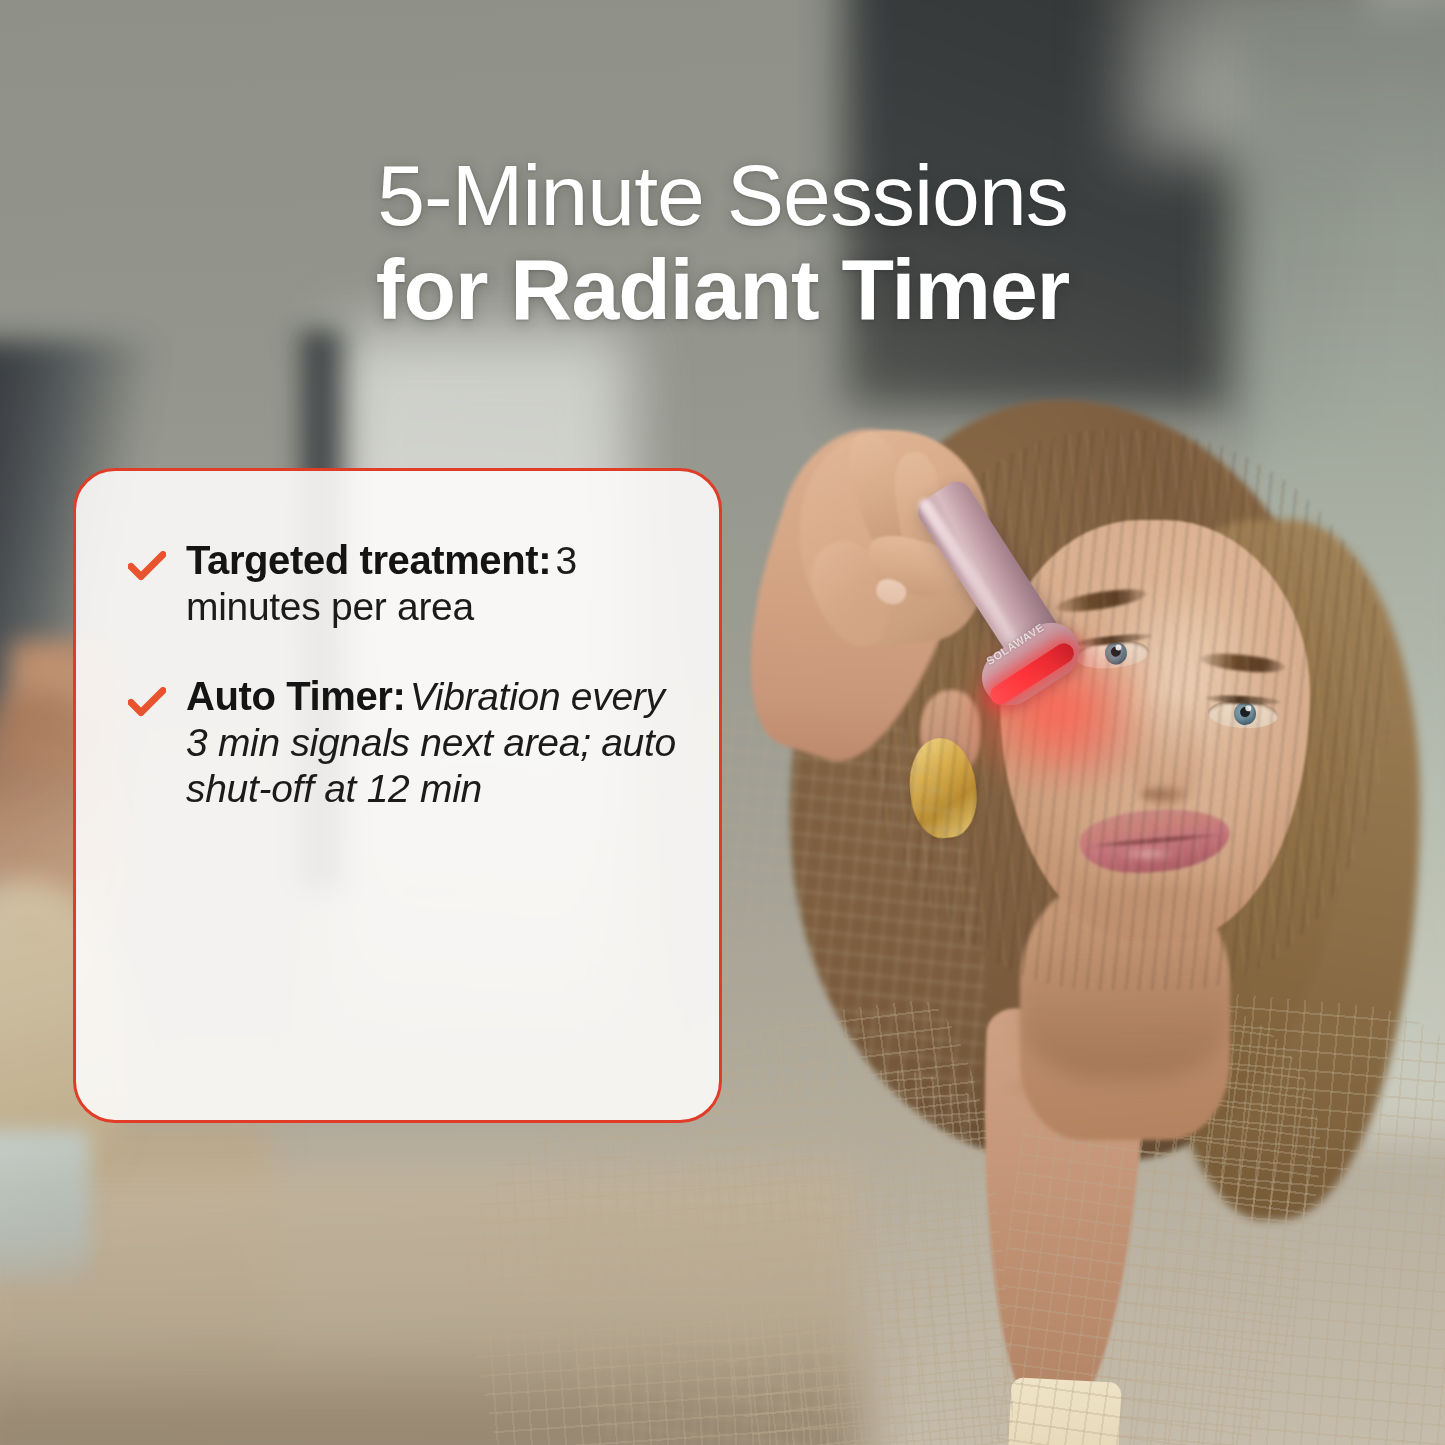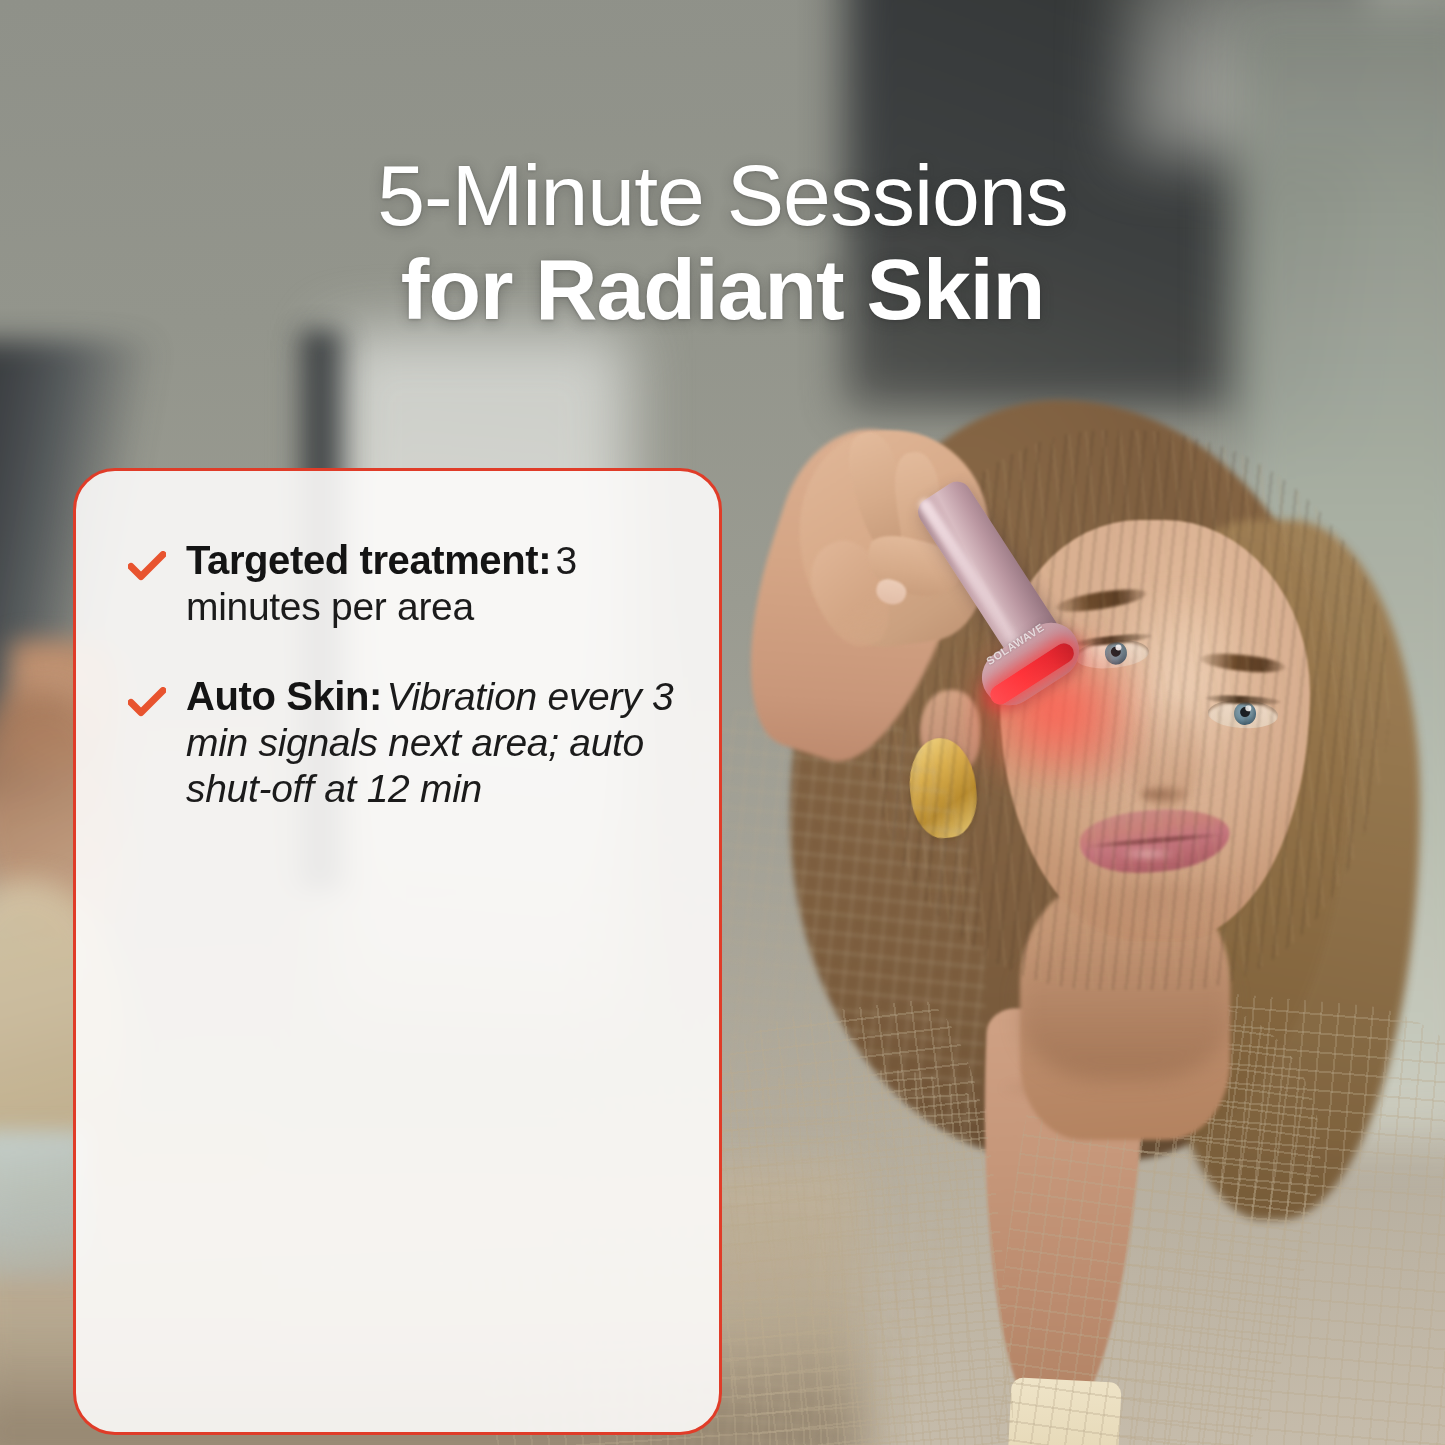--- a/index.html
+++ b/index.html
@@ -488,21 +488,21 @@
     font-weight: 700;
     margin-top: 4px;
   }
 
   
   .card {
     position: absolute;
     left: 73px;
     top: 468px;
     width: 649px;
-    height: 967px;
+    height: 655px;
     box-sizing: border-box;
     border: 3px solid #e03c28;
     border-radius: 42px;
     background: rgba(252,251,249,0.90);
     backdrop-filter: blur(2px);
     z-index: 6;
     overflow: hidden;
   }
   .card-inner {
     padding: 66px 26px 40px 52px;
@@ -623,21 +623,21 @@
     <div class="layer wand-body"></div>
     <div class="layer wand-body-hi"></div>
     <div class="layer wand-head"></div>
     <div class="layer wand-brand">SOLAWAVE</div>
     <div class="layer wand-led"></div>
     <div class="layer led-glow-2"></div>
   </div>
 
   <h1 class="headline">
     <span class="l1">5-Minute Sessions</span>
-    <span class="l2">for Radiant Skin</span>
+    <span class="l2">for Radiant Timer</span>
   </h1>
 
   <div class="card">
     <div class="card-inner">
 
       <div class="feature">
         <span class="check">
           <svg width="38" height="30" viewBox="0 0 38 30" aria-hidden="true">
             <path d="M3 15.5 L13 25.5 L35 3.5" fill="none" stroke="#E8542F" stroke-width="7" stroke-linecap="round" stroke-linejoin="round"></path>
           </svg>
@@ -649,21 +649,21 @@
       </div>
 
 
       <div class="feature">
         <span class="check">
           <svg width="38" height="30" viewBox="0 0 38 30" aria-hidden="true">
             <path d="M3 15.5 L13 25.5 L35 3.5" fill="none" stroke="#E8542F" stroke-width="7" stroke-linecap="round" stroke-linejoin="round"></path>
           </svg>
         </span>
         <span class="feat-text">
-          <span class="feat-title">Auto Skin:</span>
+          <span class="feat-title">Auto Timer:</span>
           <span class="feat-body italic">Vibration every 3 min signals next area; auto shut-off at 12 min</span>
         </span>
       </div>
 
     </div>
   </div>
 
 </div>
 
 </body></html>

